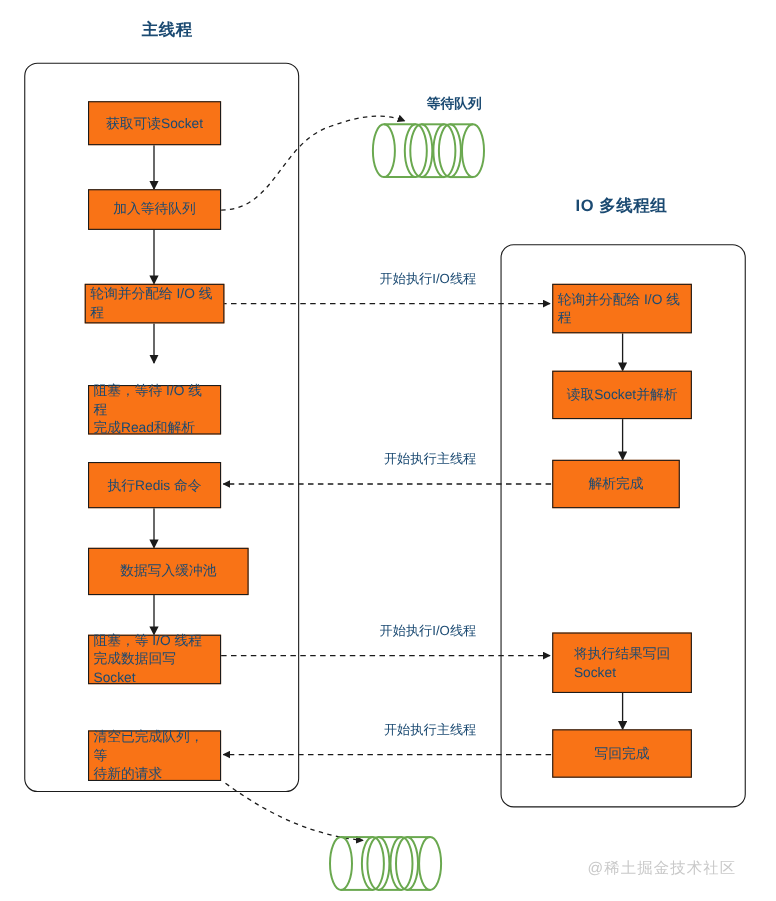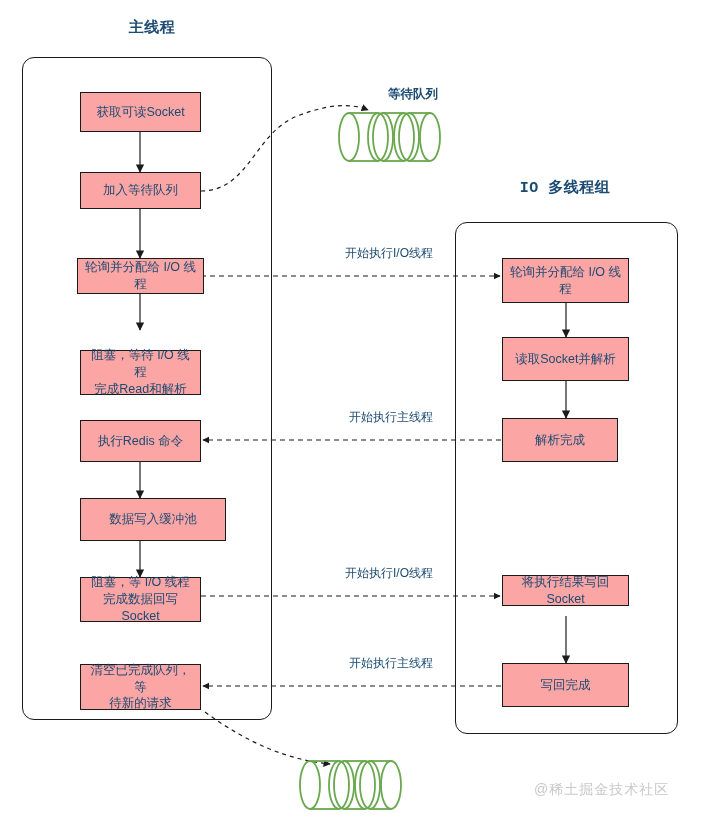--- a/index.html
+++ b/index.html
@@ -23,41 +23,41 @@
   .group-title {
     position: absolute;
     color: #1b4a72;
     font-weight: bold;
     font-size: 15px;
     letter-spacing: 0.5px;
     white-space: nowrap;
     text-align: center;
   }
   #title-main { left: 62px; top: 18px; width: 180px; }
-  #title-io   { left: 475px; top: 178px; width: 180px; font-family: Liberation Mono, monospace; }
+  #title-io   { left: 475px; top: 178px; width: 180px; }
 
   .lane {
     position: absolute;
     border: 1.4px solid #1b1b1b;
     border-radius: 12px;
     background: transparent;
     box-sizing: border-box;
   }
   #lane-main { left: 22px; top: 57px; width: 250px; height: 663px; }
   #lane-io   { left: 455px; top: 222px; width: 223px; height: 512px; }
 
   .node {
     position: absolute;
     border: 1.2px solid #1b1b1b;
-    background: #fca5a5;
+    background: #f97316;
     box-sizing: border-box;
     display: flex;
     align-items: center;
     justify-content: center;
-    text-align: center;
+    text-align: left;
     color: #1b4a72;
     font-size: 12.5px;
     line-height: 1.35;
     padding: 2px 4px;
     white-space: pre-line;
   }
 
   .edge-label {
     position: absolute;
     color: #1b4a72;
@@ -179,21 +179,21 @@
 <div class="node" style="left:80px; top:420px; width:121px; height:42px;">执行Redis 命令</div>
 <div class="node" style="left:80px; top:498px; width:146px; height:43px;">数据写入缓冲池</div>
 <div class="node" style="left:80px; top:577px; width:121px; height:45px;">阻塞，等 I/O 线程
 完成数据回写Socket</div>
 <div class="node" style="left:80px; top:664px; width:121px; height:46px;">清空已完成队列，等
 待新的请求</div>
 
 <div class="node" style="left:502px; top:258px; width:127px; height:45px;">轮询并分配给 I/O 线程</div>
 <div class="node" style="left:502px; top:337px; width:127px; height:44px;">读取Socket并解析</div>
 <div class="node" style="left:502px; top:418px; width:116px; height:44px;">解析完成</div>
-<div class="node" style="left:502px; top:575px; width:127px; height:31px;">将执行结果写回
+<div class="node" style="left:502px; top:575px; width:127px; height:55px;">将执行结果写回
 Socket</div>
 <div class="node" style="left:502px; top:663px; width:127px; height:44px;">写回完成</div>
 
 <div class="edge-label" style="left:268px; top:245px; width:165px;">开始执行I/O线程</div>
 <div class="edge-label" style="left:268px; top:409px; width:165px;">开始执行主线程</div>
 <div class="edge-label" style="left:268px; top:565px; width:165px;">开始执行I/O线程</div>
 <div class="edge-label" style="left:268px; top:655px; width:165px;">开始执行主线程</div>
 
 <div class="watermark" style="left:534px; top:781px;">@稀土掘金技术社区</div>
 

